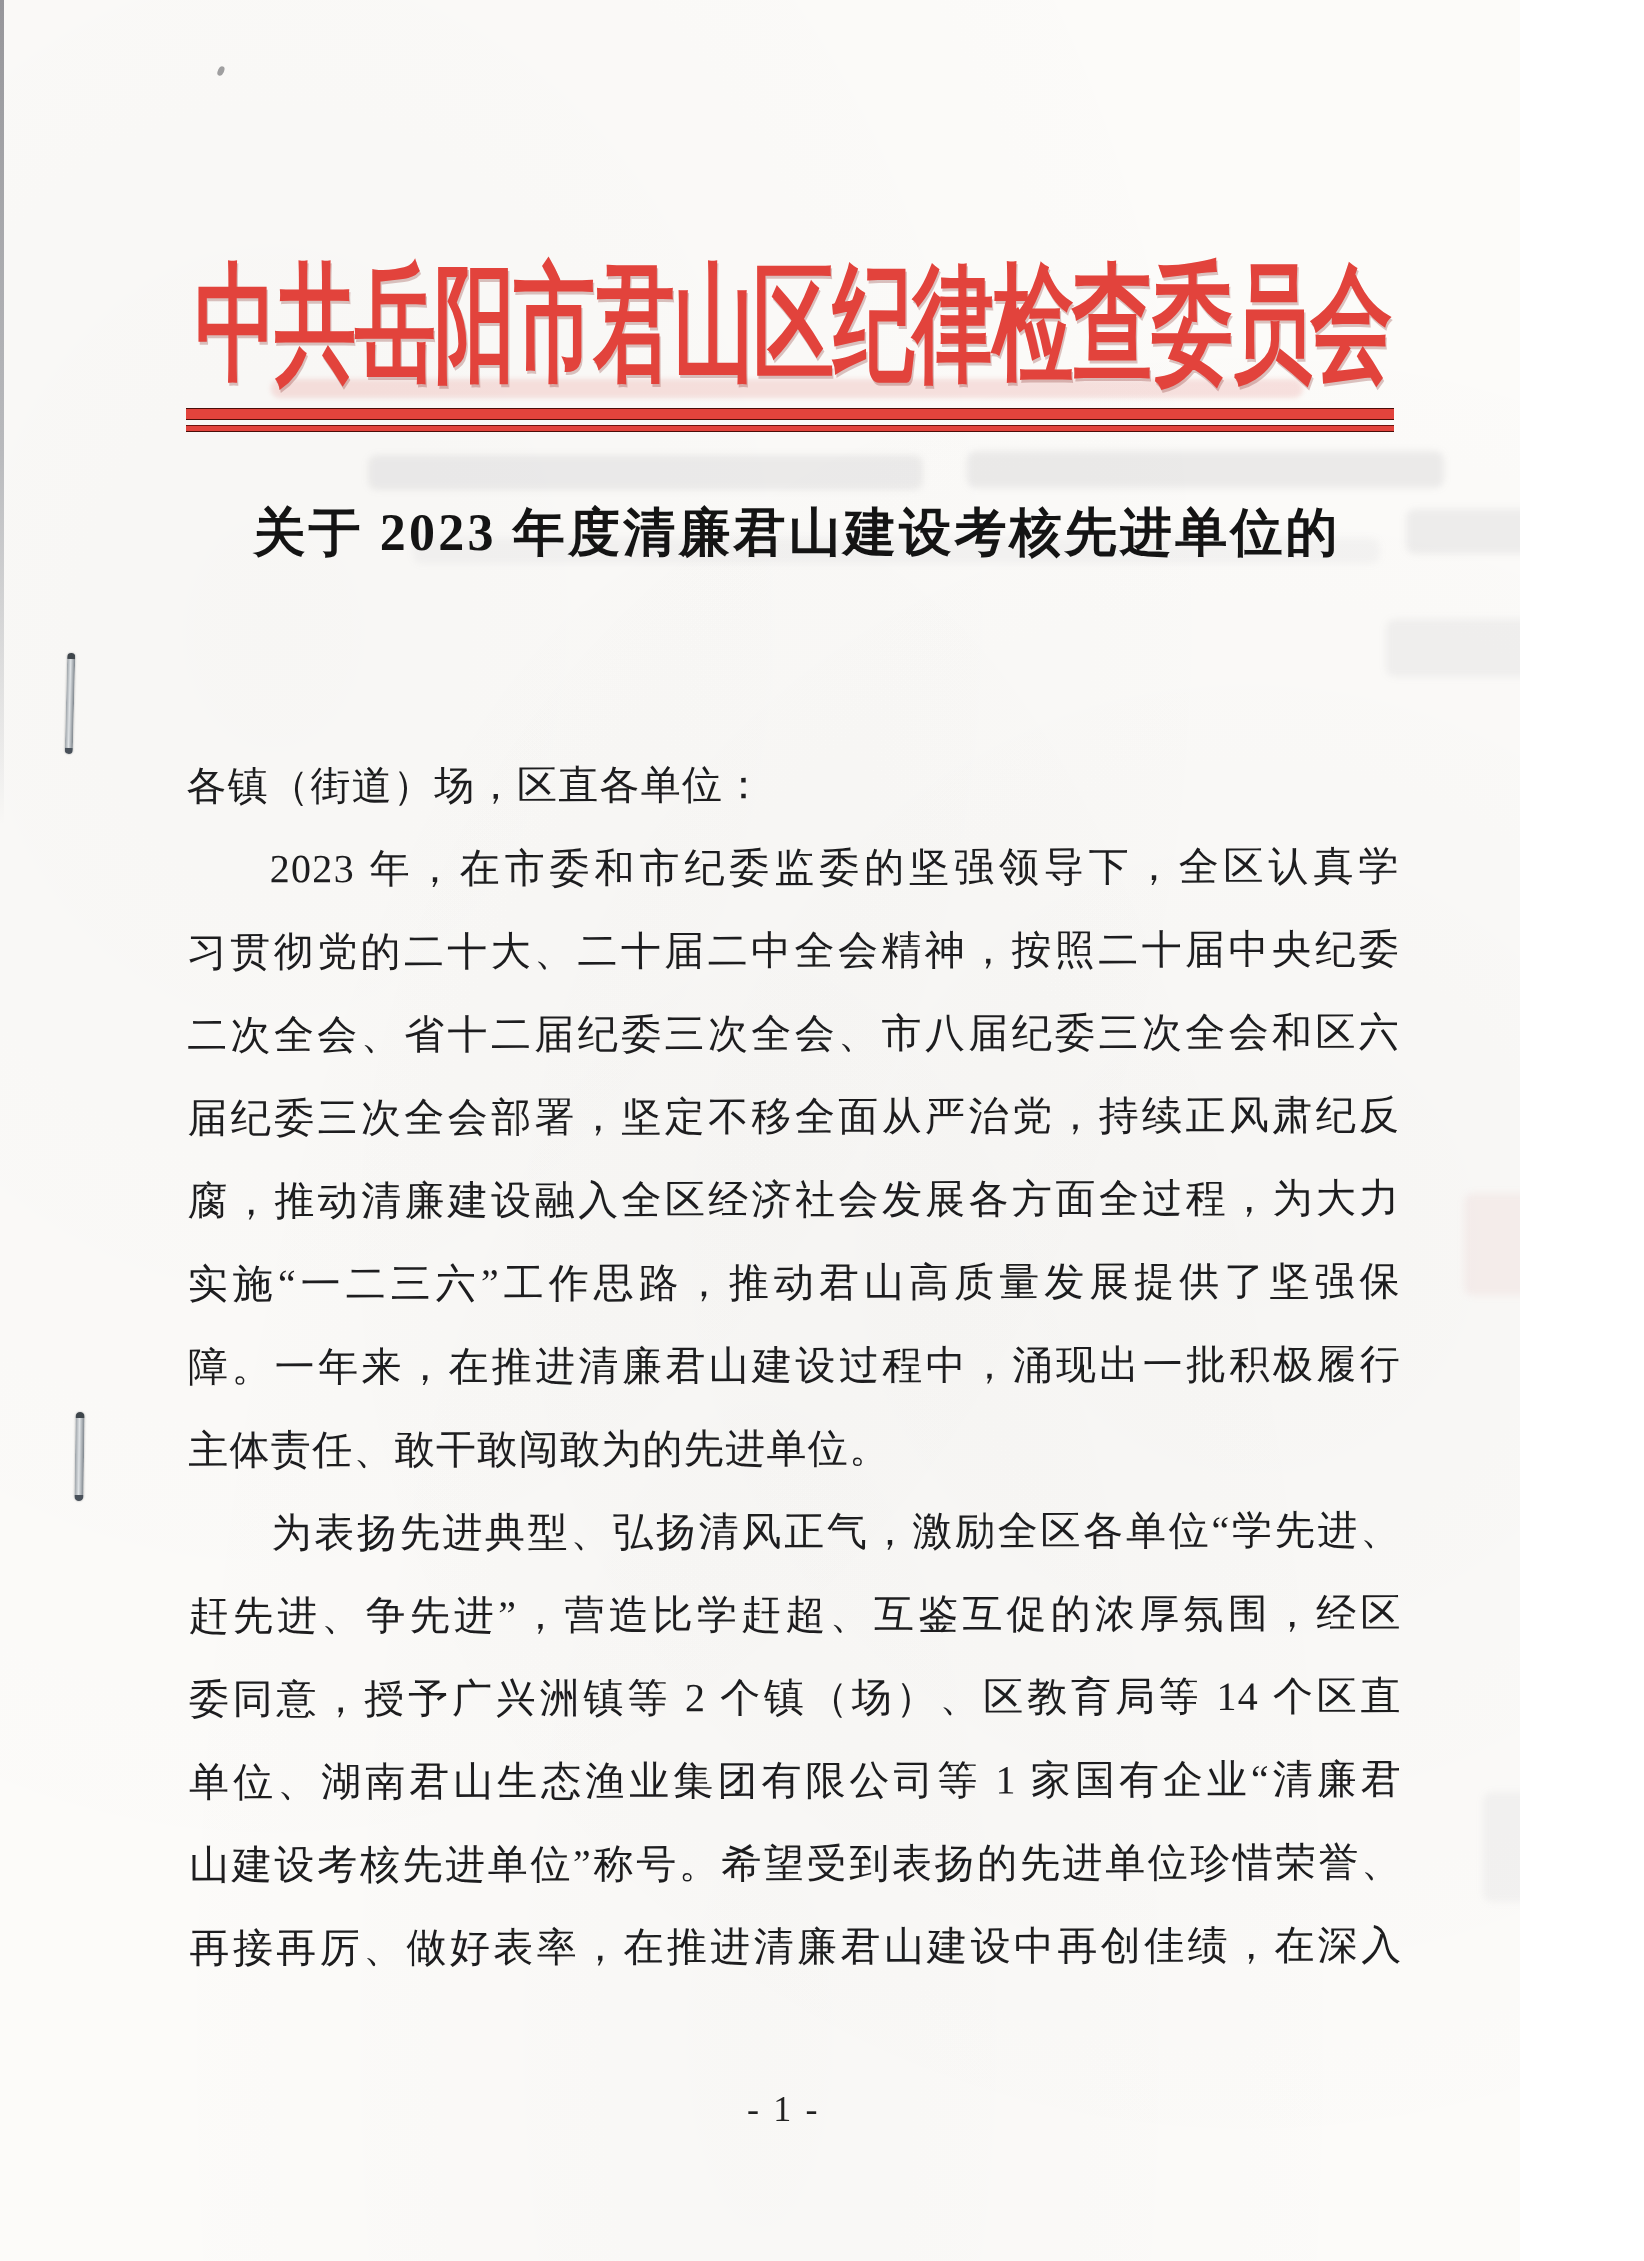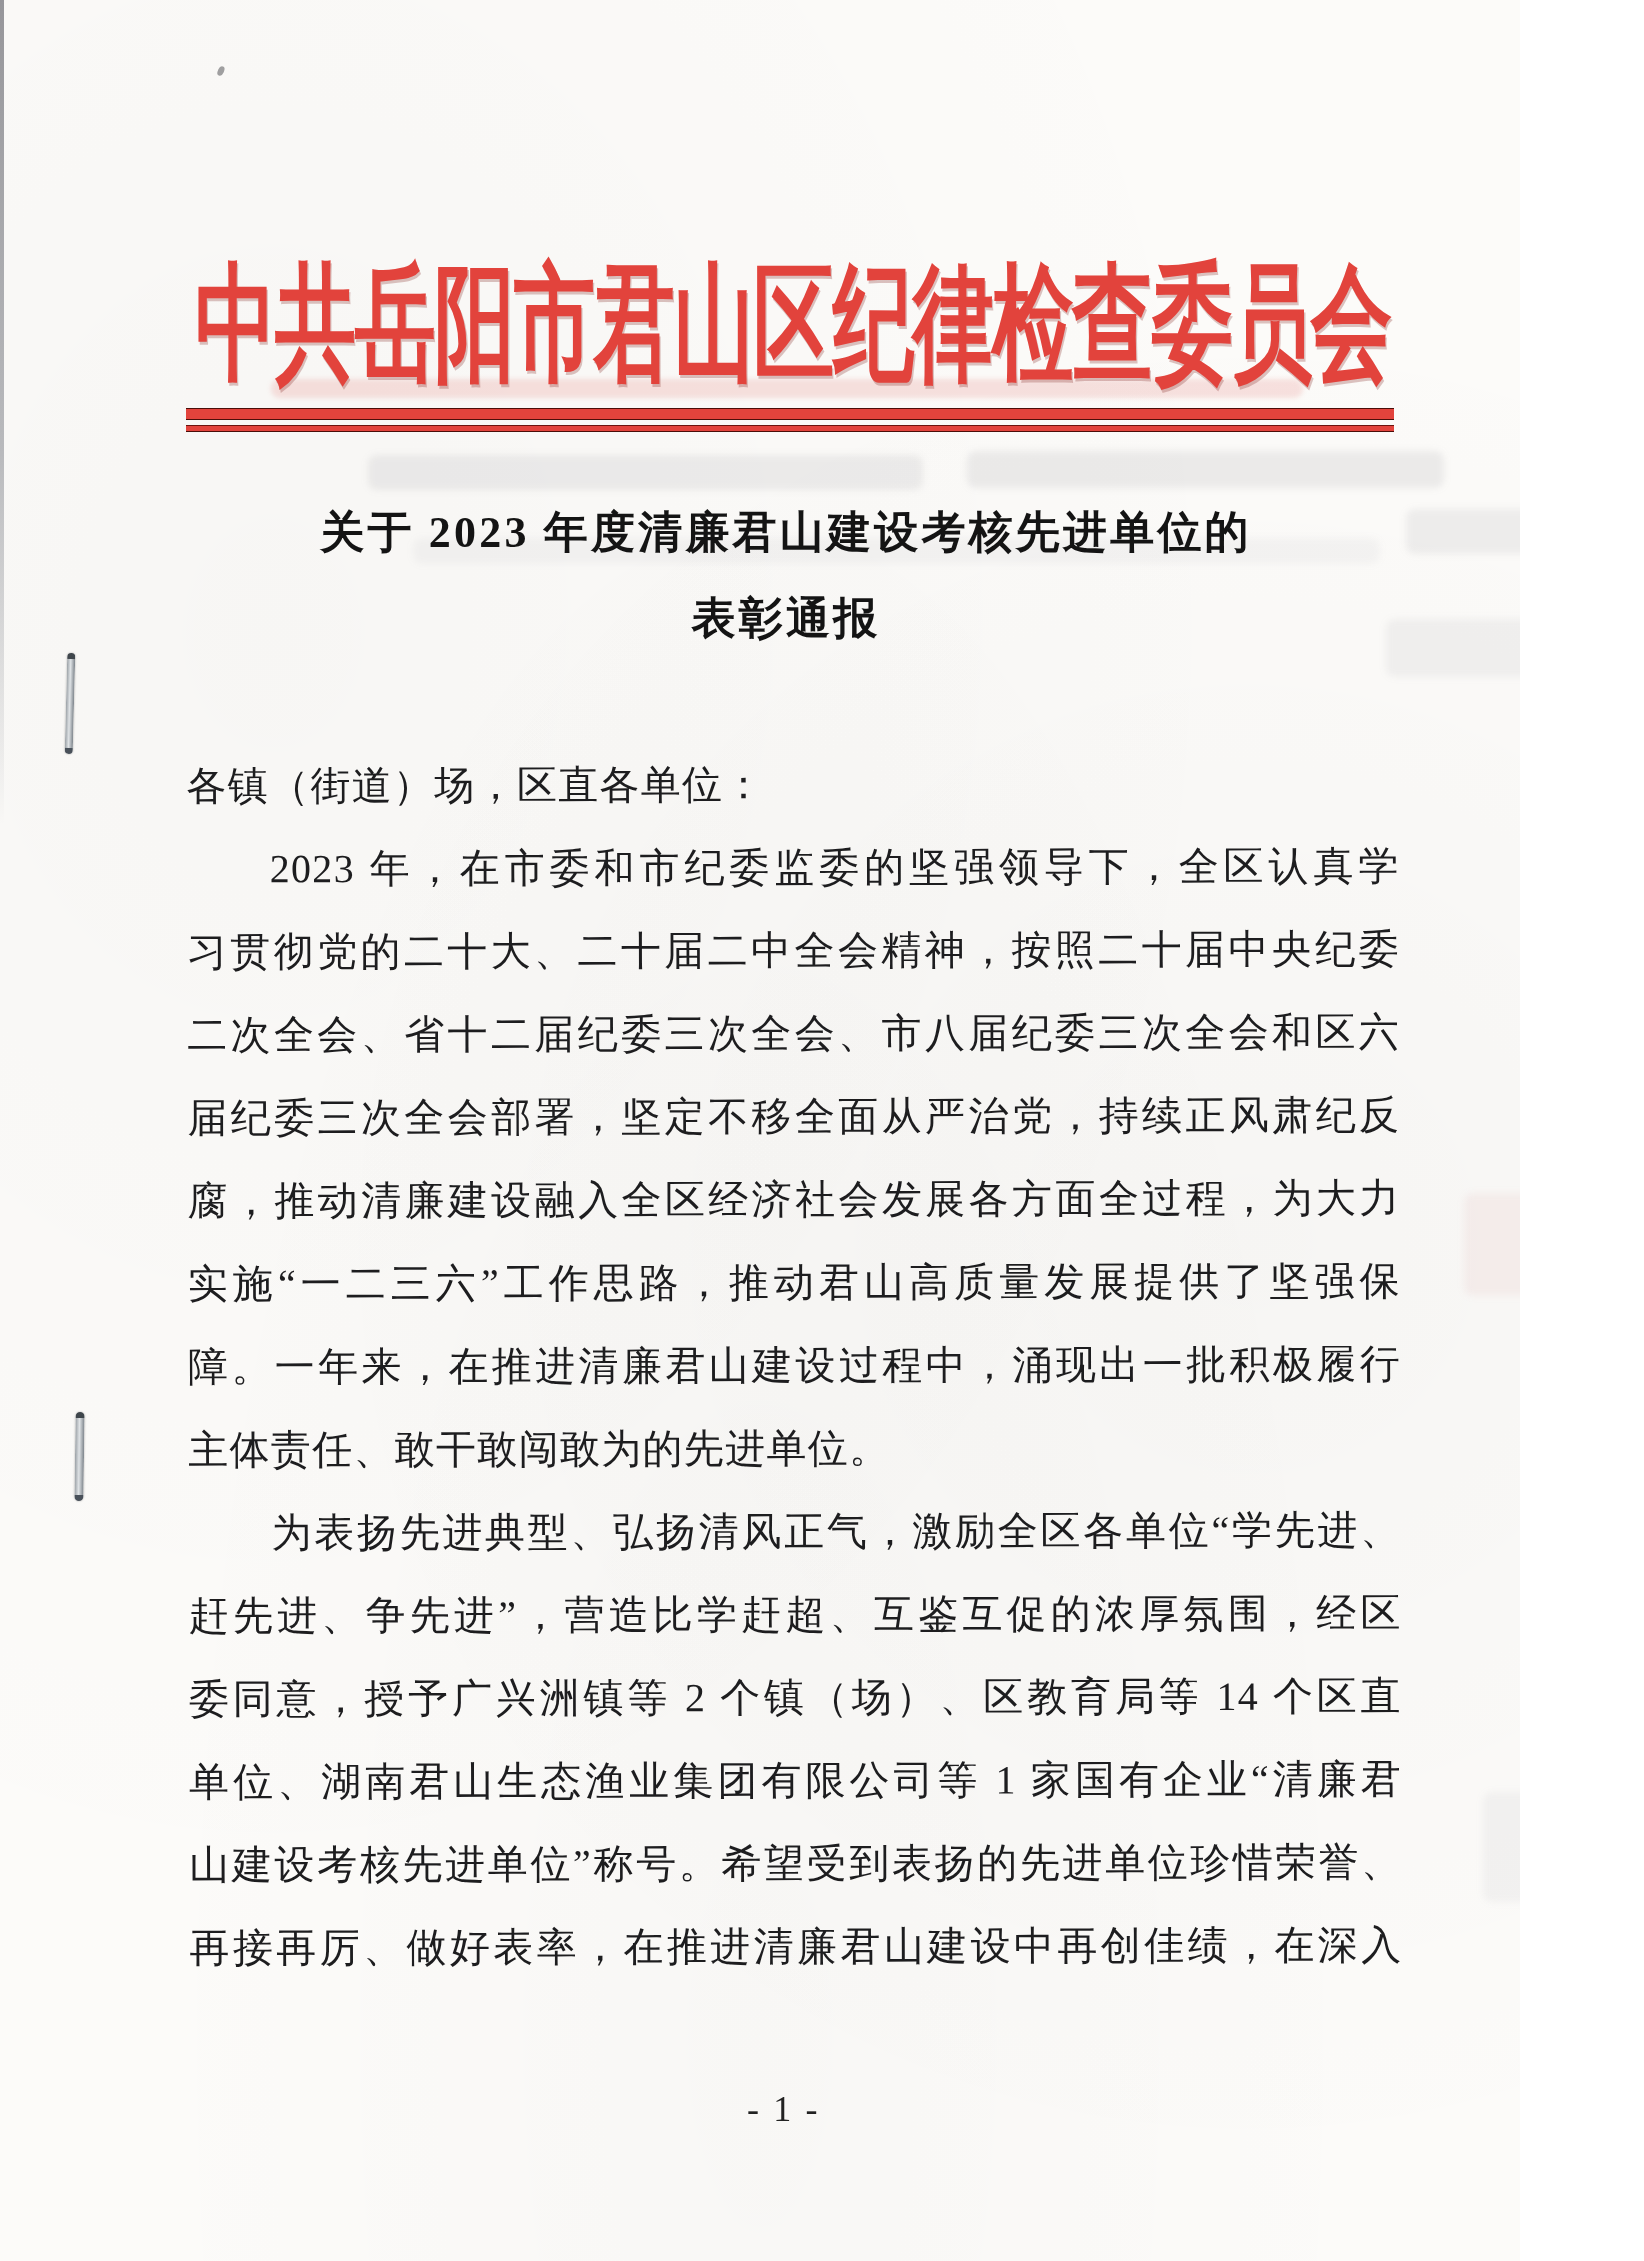--- a/index.html
+++ b/index.html
@@ -51,23 +51,23 @@
     border-top: 1.9px solid #4a0e09; border-bottom: 1.3px solid #4a0e09;
   }
   .rule-thin {
     position: absolute; left: 186px; top: 425px; width: 1208px; height: 5.2px;
     background: var(--accent);
     border-top: 0.6px solid #6b140e; border-bottom: 1.3px solid #4a0e09;
   }
 
   
   .doc-title {
-    position: absolute; left: 180px; top: 490px; width: 1212px;
+    position: absolute; left: 191px; top: 490px; width: 1212px;
     text-align: center; color: #141414;
-    font-size: 44px; font-weight: bold; letter-spacing: 3.2px; line-height: 86px;
+    font-size: 52px; font-weight: bold; letter-spacing: 3.2px; line-height: 86px;
   }
 
   
   .body-block {
     position: absolute; left: 188px; top: 743px; width: 1213px;
     transform: rotate(-0.15deg);
     color: var(--ink);
   }
   .bline {
     height: 83px; line-height: 83px;
@@ -127,21 +127,20 @@
   <div class="smudge s6"></div>
   <div class="smudge s7"></div>
   <div class="smudge s8"></div>
 
   <div class="issuer">中共岳阳市君山区纪律检查委员会</div>
   <div class="rule-thick"></div>
   <div class="rule-thin"></div>
 
   <div class="doc-title">
     <div>关于 2023 年度清廉君山建设考核先进单位的</div>
-    <div>表彰通报</div>
   </div>
 
   <div class="body-block">
     <div class="bline left">各镇（街道）场，区直各单位：</div>
     <div class="bline j indent">2023 年，在市委和市纪委监委的坚强领导下，全区认真学</div>
     <div class="bline j">习贯彻党的二十大、二十届二中全会精神，按照二十届中央纪委</div>
     <div class="bline j">二次全会、省十二届纪委三次全会、市八届纪委三次全会和区六</div>
     <div class="bline j">届纪委三次全会部署，坚定不移全面从严治党，持续正风肃纪反</div>
     <div class="bline j">腐，推动清廉建设融入全区经济社会发展各方面全过程，为大力</div>
     <div class="bline j">实施“一二三六”工作思路，推动君山高质量发展提供了坚强保</div>

